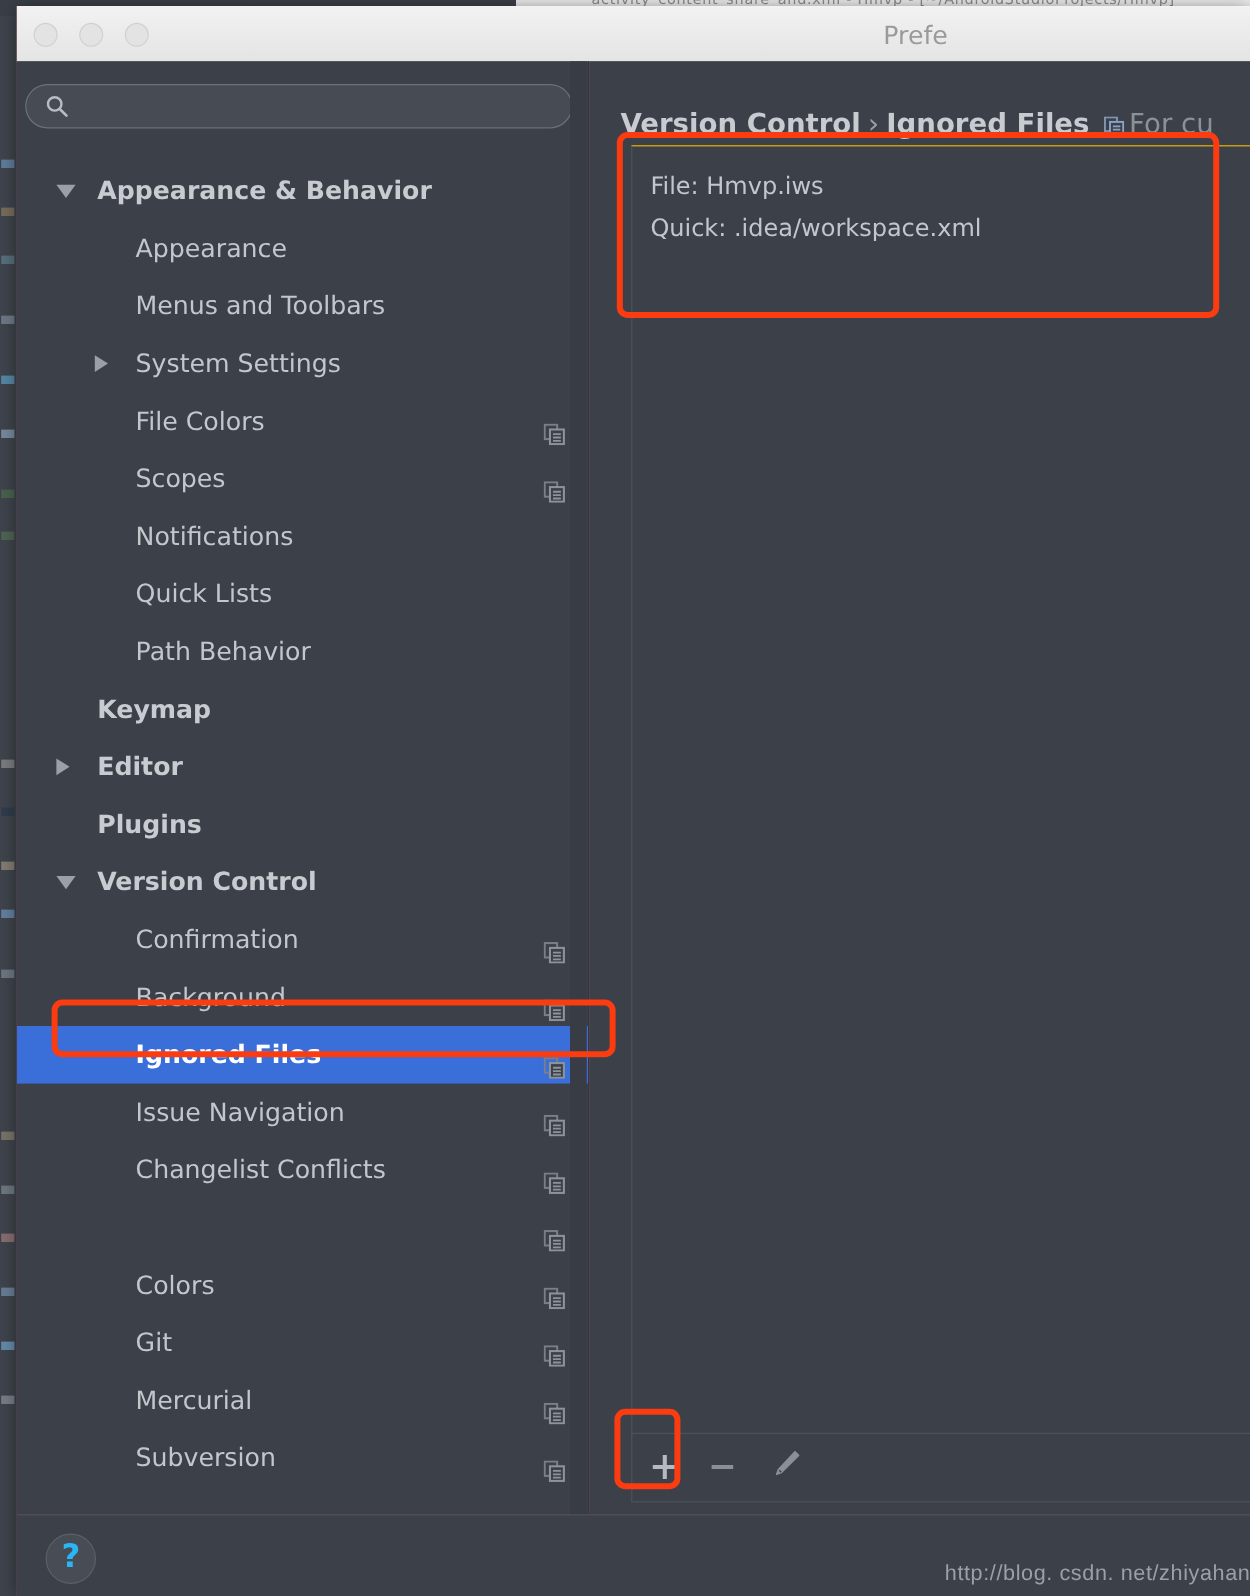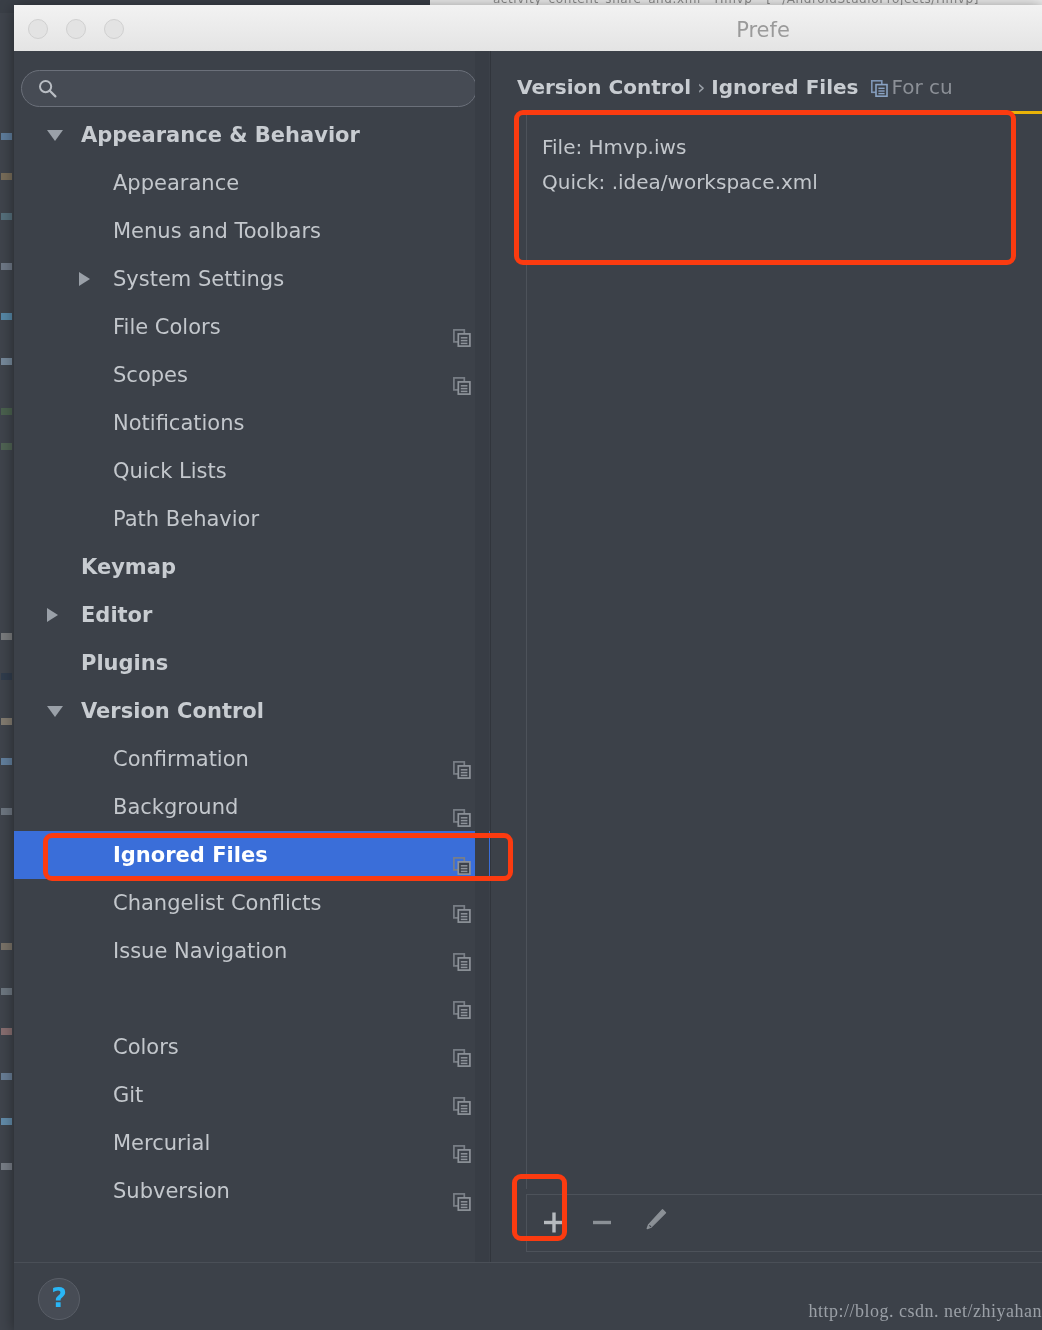--- a/index.html
+++ b/index.html
@@ -133,21 +133,21 @@
     background: transparent;
     border: none;
     outline: none;
     color: #d7d9dc;
     font-size: 16px;
     font-family: "DejaVu Sans", "Liberation Sans", sans-serif;
   }
 
   .tree {
     position: absolute;
-    left: 0; top: 60px;
+    left: 0; top: 84px;
     width: 476px;
     height: 1135px;
   }
   .row {
     position: relative;
     height: 48px;
     line-height: 48px;
     white-space: nowrap;
     cursor: default;
   }
@@ -202,40 +202,40 @@
   
   .content {
     position: absolute;
     left: 477px; top: 46px;
     width: 551px; height: 1211px;
     background: #3c4149;
     overflow: hidden;
   }
   .breadcrumb {
     position: absolute;
-    left: 26px; top: 24px;
+    left: 26px; top: 40px;
     white-space: nowrap;
-    font-size: 20px;
+    font-size: 23px;
   }
   .bc-main { font-weight: bold; color: #c8ccd1; }
   .bc-sep  { color: #9aa0a8; font-weight: normal; padding: 0 6px; }
   .bc-note { color: #8c9097; font-weight: normal; padding-left: 4px; }
   .bc-copy {
     display: inline-block;
     vertical-align: -3px;
     width: 17px; height: 17px;
     margin-left: 12px;
   }
 
   .list-panel {
     position: absolute;
-    left: 35px; top: 60px;
+    left: 35px; top: 70px;
     width: 516px; height: 1075px;
     background: #3c4149;
-    border-top: 3px solid #eab308;
+    border-top: 1px solid #eab308;
     border-left: 1px solid #4d525a;
   }
   .list-item {
     font-size: 20px;
     color: #c3c7cc;
     padding-left: 15px;
     height: 35px;
     line-height: 35px;
     white-space: nowrap;
   }
@@ -275,21 +275,21 @@
     border: 1px solid #5a5f68;
     color: #29b6f6;
     font-size: 27px;
     font-weight: bold;
     text-align: center;
     line-height: 38px;
   }
   .watermark {
     position: absolute;
     right: 0px; top: 38px;
-    font-family: Liberation Serif, serif;
+    font-family: Liberation Sans, sans-serif;
     font-size: 18px;
     color: #9ba0a7;
     letter-spacing: .5px;
     white-space: nowrap;
   }
 
   
   .annot {
     position: absolute;
     border: 5px solid #fb3b10;
@@ -436,31 +436,31 @@
             <span class="label">Ignored Files</span>
             <span class="copy-icon"><svg width="18" height="18" viewBox="0 0 18 18">
   <rect x="0.9" y="0.9" width="10.4" height="12" fill="none" stroke="#7a7f87" stroke-width="1.7"></rect>
   <rect x="5.3" y="4.9" width="11.6" height="12.2" fill="#3c4149" stroke="#8e939a" stroke-width="1.7"></rect>
   <line x1="7.8" y1="8.8" x2="14.4" y2="8.8" stroke="#8e939a" stroke-width="1.5"></line>
   <line x1="7.8" y1="11.6" x2="14.4" y2="11.6" stroke="#8e939a" stroke-width="1.5"></line>
   <line x1="7.8" y1="14.4" x2="14.4" y2="14.4" stroke="#8e939a" stroke-width="1.5"></line>
 </svg></span>
           </div>
           <div class="row child">
+            <span class="label">Issue Navigation</span>
+            <span class="copy-icon"><svg width="18" height="18" viewBox="0 0 18 18">
+  <rect x="0.9" y="0.9" width="10.4" height="12" fill="none" stroke="#7a7f87" stroke-width="1.7"></rect>
+  <rect x="5.3" y="4.9" width="11.6" height="12.2" fill="#3c4149" stroke="#8e939a" stroke-width="1.7"></rect>
+  <line x1="7.8" y1="8.8" x2="14.4" y2="8.8" stroke="#8e939a" stroke-width="1.5"></line>
+  <line x1="7.8" y1="11.6" x2="14.4" y2="11.6" stroke="#8e939a" stroke-width="1.5"></line>
+  <line x1="7.8" y1="14.4" x2="14.4" y2="14.4" stroke="#8e939a" stroke-width="1.5"></line>
+</svg></span>
+          </div>
+          <div class="row child">
             <span class="label">Changelist Conflicts</span>
-            <span class="copy-icon"><svg width="18" height="18" viewBox="0 0 18 18">
-  <rect x="0.9" y="0.9" width="10.4" height="12" fill="none" stroke="#7a7f87" stroke-width="1.7"></rect>
-  <rect x="5.3" y="4.9" width="11.6" height="12.2" fill="#3c4149" stroke="#8e939a" stroke-width="1.7"></rect>
-  <line x1="7.8" y1="8.8" x2="14.4" y2="8.8" stroke="#8e939a" stroke-width="1.5"></line>
-  <line x1="7.8" y1="11.6" x2="14.4" y2="11.6" stroke="#8e939a" stroke-width="1.5"></line>
-  <line x1="7.8" y1="14.4" x2="14.4" y2="14.4" stroke="#8e939a" stroke-width="1.5"></line>
-</svg></span>
-          </div>
-          <div class="row child">
-            <span class="label">Issue Navigation</span>
             <span class="copy-icon"><svg width="18" height="18" viewBox="0 0 18 18">
   <rect x="0.9" y="0.9" width="10.4" height="12" fill="none" stroke="#7a7f87" stroke-width="1.7"></rect>
   <rect x="5.3" y="4.9" width="11.6" height="12.2" fill="#3c4149" stroke="#8e939a" stroke-width="1.7"></rect>
   <line x1="7.8" y1="8.8" x2="14.4" y2="8.8" stroke="#8e939a" stroke-width="1.5"></line>
   <line x1="7.8" y1="11.6" x2="14.4" y2="11.6" stroke="#8e939a" stroke-width="1.5"></line>
   <line x1="7.8" y1="14.4" x2="14.4" y2="14.4" stroke="#8e939a" stroke-width="1.5"></line>
 </svg></span>
           </div>
           <div class="row child">
             <span class="copy-icon"><svg width="18" height="18" viewBox="0 0 18 18">

